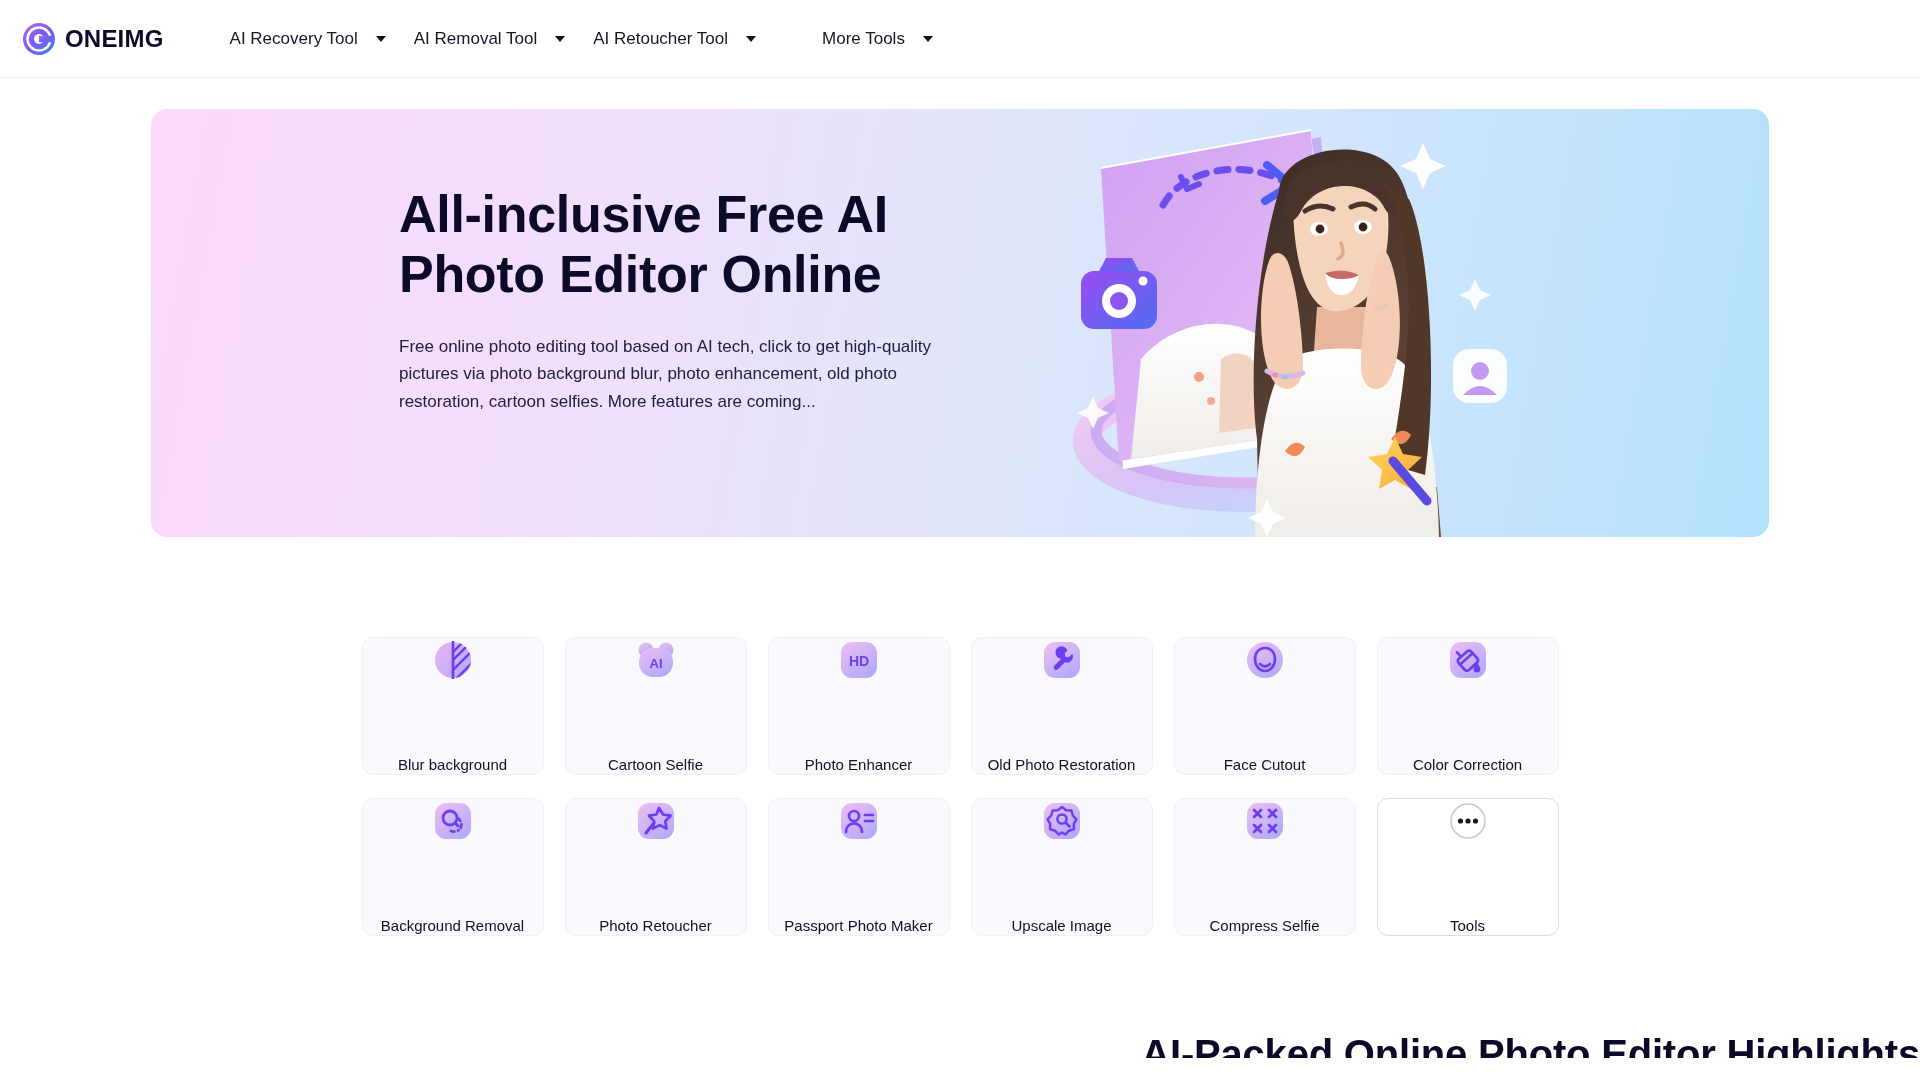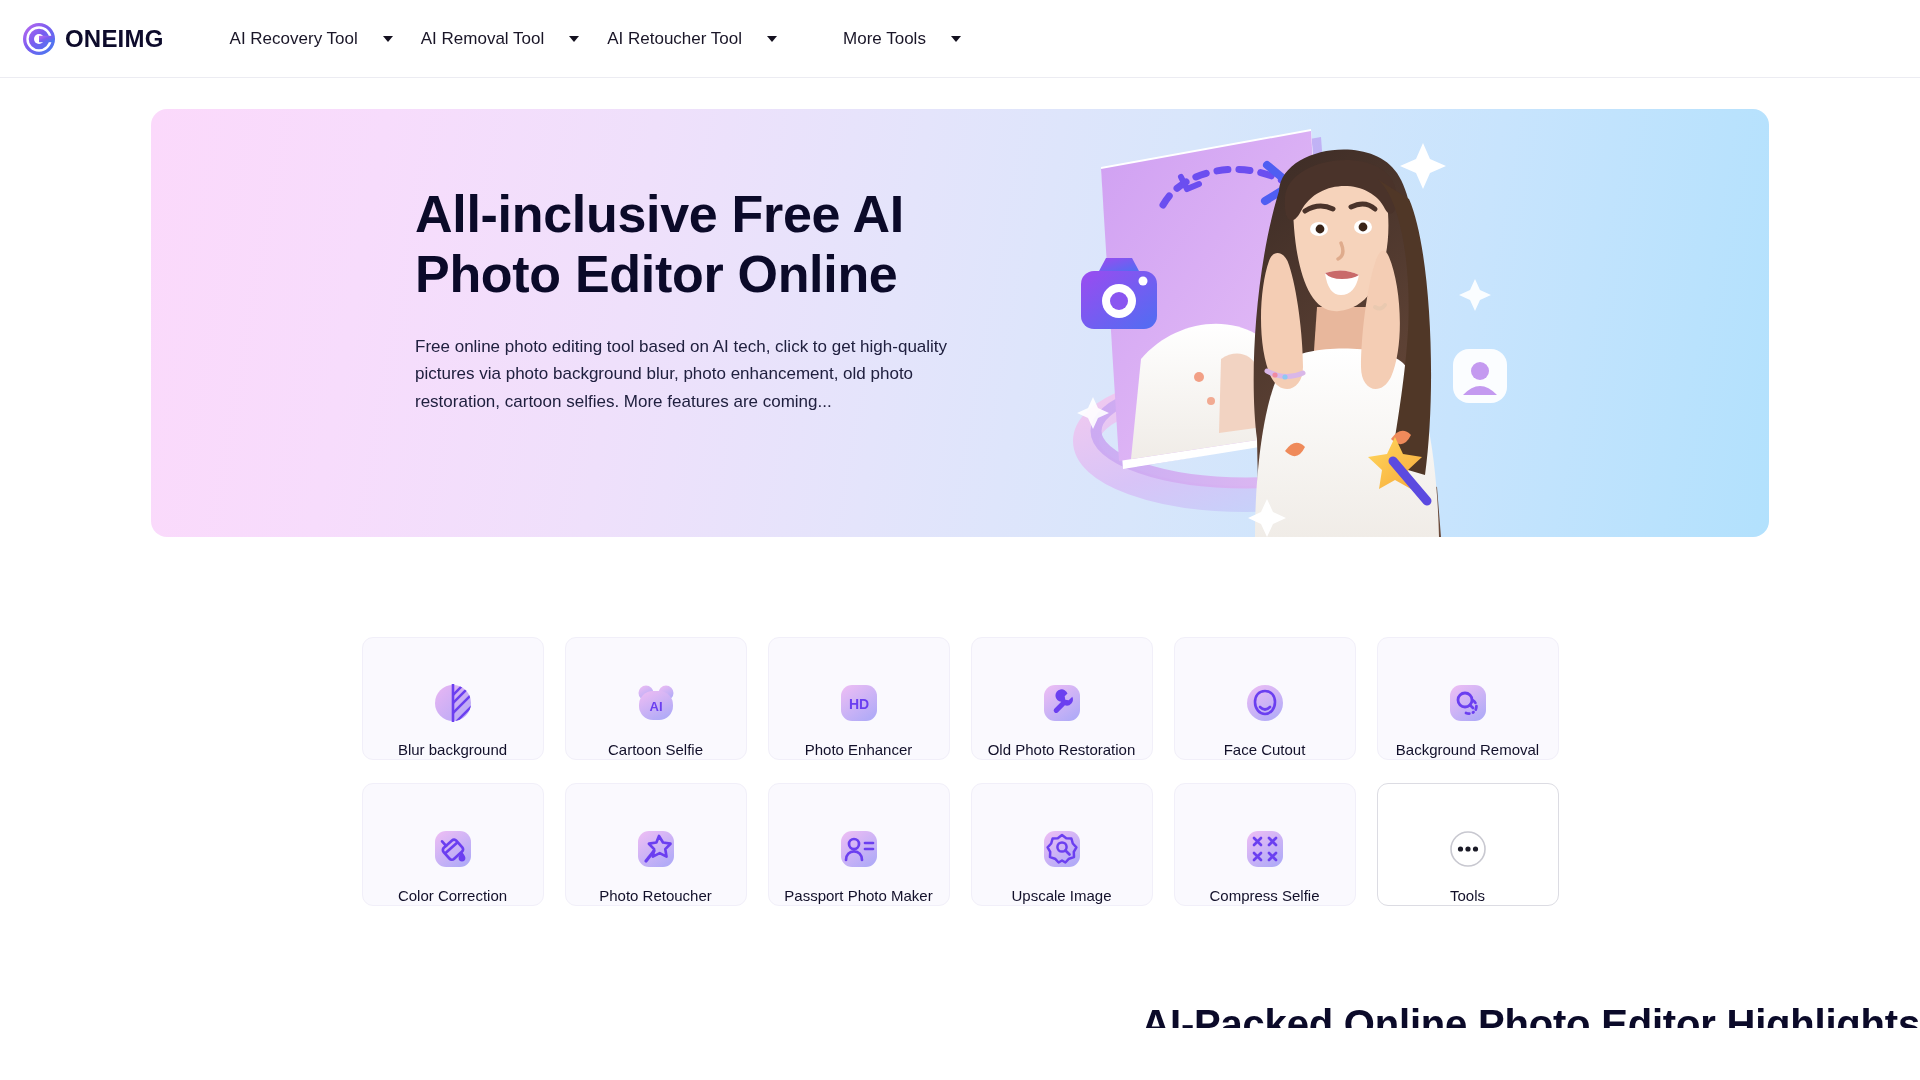--- a/index.html
+++ b/index.html
@@ -30,21 +30,21 @@
   }
   .brand-mark { width: 34px; height: 34px; display: block; }
   .brand-name {
     font-size: 24px;
     font-weight: 800;
     letter-spacing: .2px;
     color: #0d0b2b;
   }
   .nav { display: flex; align-items: center; }
   .nav-item {
-    display: flex; align-items: center; gap: 25px;
+    display: flex; align-items: center; gap: 18px;
     font-size: 17px;
     color: #191527;
     padding: 10px 14px;
     cursor: pointer;
     white-space: nowrap;
   }
   .nav-item.gap-left { margin-left: 38px; }
   .caret {
     width: 0; height: 0;
     border-left: 5.5px solid transparent;
@@ -59,21 +59,21 @@
     width: 1618px; height: 428px;
     border-radius: 16px;
     position: relative;
     overflow: hidden;
     background: linear-gradient(100deg,
        #fbd9fb 0%, #f7dcfc 14%, #efe0fb 30%,
        #e4e4fb 46%, #d8e6fb 62%, #c8e4fd 80%, #b2e1fd 100%);
   }
   .hero-copy {
     position: absolute;
-    left: 264px; top: 76px;
+    left: 248px; top: 76px;
     width: 610px;
   }
   .hero-title {
     font-size: 52px;
     line-height: 1.15;
     font-weight: 800;
     color: #0b0a29;
     letter-spacing: -0.3px;
   }
   .hero-sub {
@@ -97,28 +97,28 @@
     margin-top: 100px;
     display: flex;
     justify-content: center;
   }
   .tools-grid {
     display: grid;
     grid-template-columns: repeat(6, 182px);
     gap: 23px 21px;
   }
   .tool-card {
-    height: 123px;
+    height: 138px;
     background: #faf9fe;
     border: 1px solid #f1eff9;
     border-radius: 11px;
     display: flex;
     flex-direction: column;
     align-items: center;
-    justify-content: flex-end;
+    justify-content: space-between;
     gap: 16px;
     cursor: pointer;
   }
   .tool-card.plain {
     background: #ffffff;
     border: 1px solid #dcdce3;
   }
   .tool-icon { width: 44px; height: 44px; display: block; }
   .tool-label {
     font-size: 15px;
@@ -425,39 +425,20 @@
           <path d="M17,26 q5,5 10,0" stroke="#6b3ff0" stroke-width="2.6" fill="none" stroke-linecap="round"></path>
         </svg>
       </span>
       <span class="tool-label">Face Cutout</span>
     </div>
 
     <div class="tool-card">
       <span>
         <svg class="tool-icon" viewBox="0 0 44 44">
           <defs>
-              <linearGradient id="g6" x1="0" y1="0" x2="0.7" y2="1">
-            <stop offset="0%" stop-color="#efbef4"></stop>
-                <stop offset="100%" stop-color="#b2abf7"></stop>
-          </linearGradient>
-            </defs>
-          <rect x="4" y="4" width="36" height="36" rx="11" fill="url(#g6)"></rect>
-          <circle cx="19" cy="19" r="7" fill="none" stroke="#6b3ff0" stroke-width="2.8"></circle>
-          <path d="M24,24 l3,3" stroke="#6b3ff0" stroke-width="2.8" stroke-linecap="round"></path>
-          <path d="M27,19.5 a7,7 0 0 1 0,12" fill="none" stroke="#6b3ff0" stroke-width="2.8" stroke-linecap="round" stroke-dasharray="3.4 3.4"></path>
-          <path d="M20,32 a7,7 0 0 0 6,0" fill="none" stroke="#6b3ff0" stroke-width="2.8" stroke-linecap="round" stroke-dasharray="3.4 3.4"></path>
-        </svg>
-      </span>
-      <span class="tool-label">Background Removal</span>
-    </div>
-
-    <div class="tool-card">
-      <span>
-        <svg class="tool-icon" viewBox="0 0 44 44">
-          <defs>
               <linearGradient id="g7" x1="0" y1="0" x2="0.7" y2="1">
             <stop offset="0%" stop-color="#efbef4"></stop>
                 <stop offset="100%" stop-color="#b2abf7"></stop>
           </linearGradient>
             </defs>
           <rect x="4" y="4" width="36" height="36" rx="11" fill="url(#g7)"></rect>
           <g transform="rotate(-42 22 22)">
             <rect x="13" y="15" width="17" height="15" rx="3" fill="none" stroke="#6b3ff0" stroke-width="2.7"></rect>
             <path d="M13,20 h17" stroke="#6b3ff0" stroke-width="2.7"></path>
             <path d="M19,15 l0,-6" stroke="#6b3ff0" stroke-width="2.7" stroke-linecap="round"></path>
@@ -465,20 +446,39 @@
           <path d="M31,25 c2.6,3.2 3.4,4.6 3.4,6 a3.4,3.4 0 0 1 -6.8,0 c0,-1.4 0.8,-2.8 3.4,-6 z" fill="#6b3ff0"></path>
         </svg>
       </span>
       <span class="tool-label">Color Correction</span>
     </div>
 
     <div class="tool-card">
       <span>
         <svg class="tool-icon" viewBox="0 0 44 44">
           <defs>
+              <linearGradient id="g6" x1="0" y1="0" x2="0.7" y2="1">
+            <stop offset="0%" stop-color="#efbef4"></stop>
+                <stop offset="100%" stop-color="#b2abf7"></stop>
+          </linearGradient>
+            </defs>
+          <rect x="4" y="4" width="36" height="36" rx="11" fill="url(#g6)"></rect>
+          <circle cx="19" cy="19" r="7" fill="none" stroke="#6b3ff0" stroke-width="2.8"></circle>
+          <path d="M24,24 l3,3" stroke="#6b3ff0" stroke-width="2.8" stroke-linecap="round"></path>
+          <path d="M27,19.5 a7,7 0 0 1 0,12" fill="none" stroke="#6b3ff0" stroke-width="2.8" stroke-linecap="round" stroke-dasharray="3.4 3.4"></path>
+          <path d="M20,32 a7,7 0 0 0 6,0" fill="none" stroke="#6b3ff0" stroke-width="2.8" stroke-linecap="round" stroke-dasharray="3.4 3.4"></path>
+        </svg>
+      </span>
+      <span class="tool-label">Background Removal</span>
+    </div>
+
+    <div class="tool-card">
+      <span>
+        <svg class="tool-icon" viewBox="0 0 44 44">
+          <defs>
               <linearGradient id="g8" x1="0" y1="0" x2="0.7" y2="1">
             <stop offset="0%" stop-color="#efbef4"></stop>
                 <stop offset="100%" stop-color="#b2abf7"></stop>
           </linearGradient>
             </defs>
           <rect x="4" y="4" width="36" height="36" rx="11" fill="url(#g8)"></rect>
           <path d="M25,9 l4,6.5 l7.5,1.2 l-5.2,5.4 l1.2,7.5 l-6.8,-3.5 l-6.8,3.5 l1.2,-7.5
                    l-5.2,-5.4 l7.5,-1.2 z" fill="none" stroke="#6b3ff0" stroke-width="2.7" stroke-linejoin="round"></path>
           <path d="M20,24 L12,34" stroke="#6b3ff0" stroke-width="3.2" stroke-linecap="round"></path>
         </svg>

